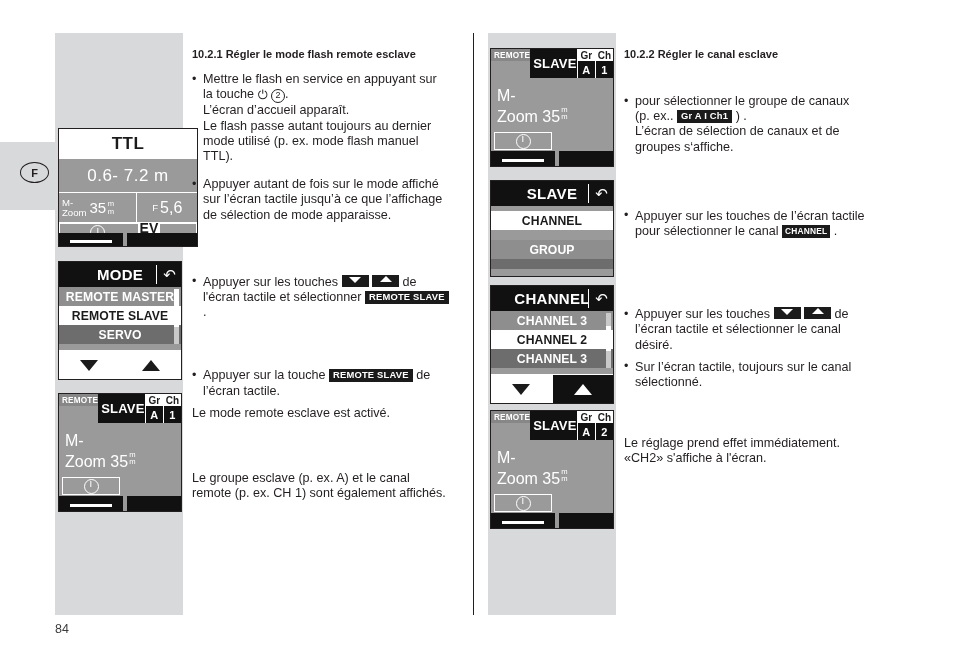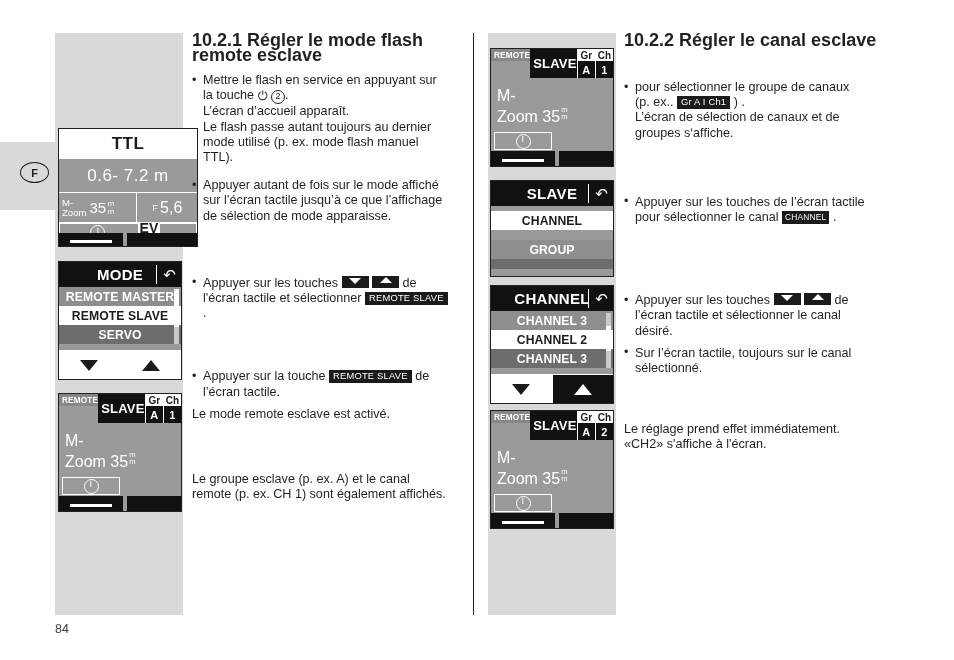--- a/index.html
+++ b/index.html
@@ -22,32 +22,32 @@
     font-size:11px;font-weight:bold;color:#231f20;background:#d8d9db;
   }
   #divider{position:absolute;left:473px;top:33px;width:1.4px;height:582px;background:#231f20;}
 
   #page-number{position:absolute;left:55px;top:622px;font-size:12.5px;color:#3c3c3c;}
 
   
   .textcol{position:absolute;font-size:12.6px;line-height:15.2px;color:#231f20;}
   #col1{left:192px;top:33px;width:278px;}
   #col2{left:624px;top:33px;width:290px;}
-  .h-sec{font-weight:bold;font-size:18px;margin:0 0 10px 0;line-height:15px;}
+  .h-sec{font-weight:bold;font-size:11px;margin:14px 0 10px 0;line-height:15px;}
   .blk{position:relative;margin:0 0 0 0;}
   .bullet{position:relative;padding-left:11px;}
   .bullet::before{content:"\2022";position:absolute;left:0;top:-0.5px;font-size:12.6px;}
   .noind{padding-left:0;}
   .sp{height:13px;}
   .sp-s{height:7px;}
 
   
   .chip{
     display:inline-block;background:#1b1b1b;color:#ffffff;
-    font-size:9.4px;font-weight:normal;letter-spacing:.2px;
+    font-size:9.4px;font-weight:bold;letter-spacing:.2px;
     padding:1px 4px 1.5px 4px;line-height:10.5px;vertical-align:1px;
     white-space:nowrap;
   }
   .chip.small{font-size:8.4px;padding:1px 3px;}
   .arrowchip{
     display:inline-block;background:#1b1b1b;width:27px;height:12px;
     vertical-align:-1px;position:relative;
   }
   .arrowchip::after{
     content:"";position:absolute;left:50%;top:50%;

